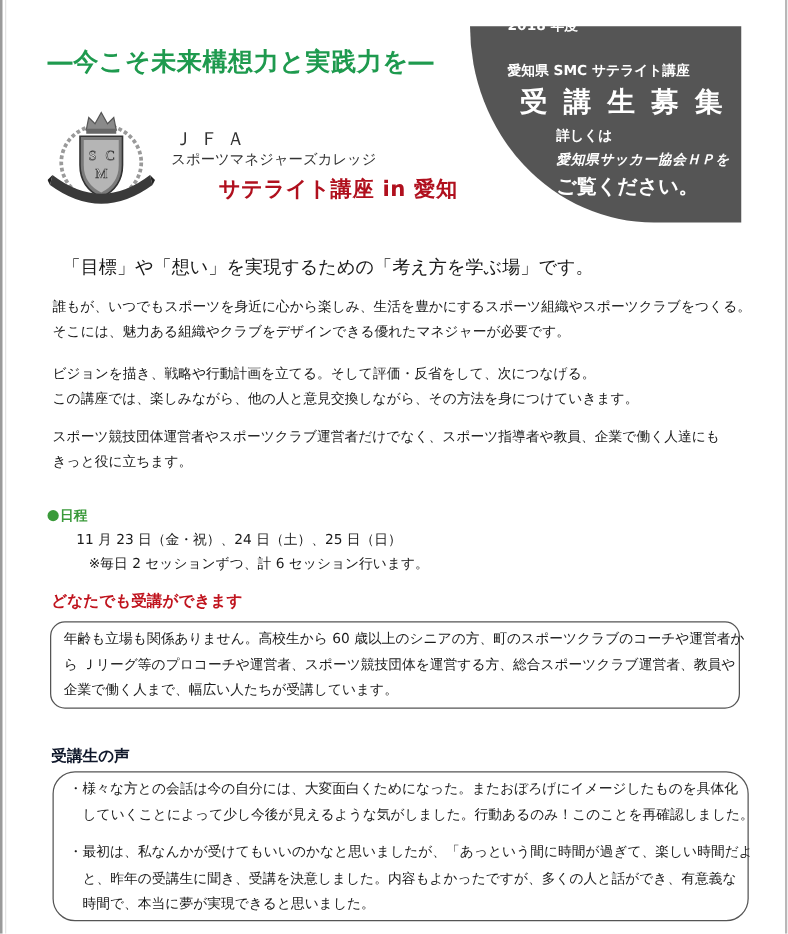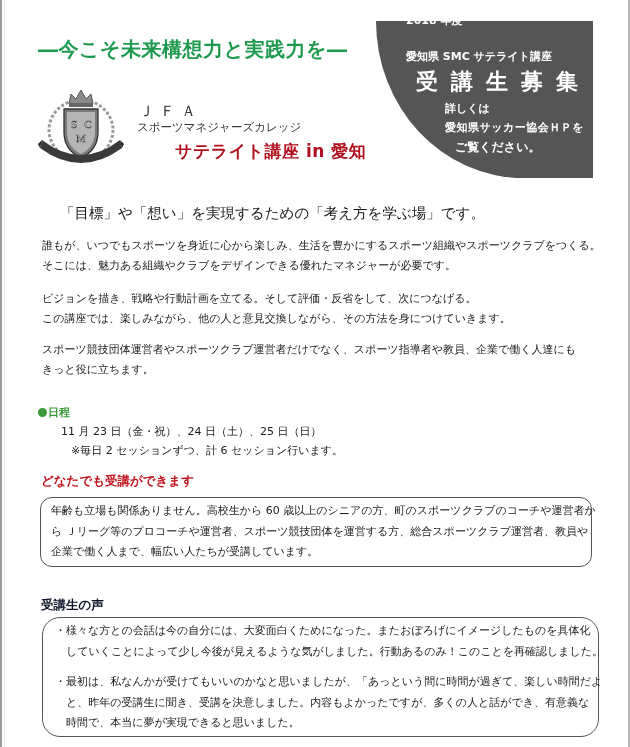--- a/index.html
+++ b/index.html
@@ -32,25 +32,25 @@
     position: absolute; left: 376px; top: 21px; width: 217px; height: 157px;
     border-bottom-left-radius: 150px 160px;
     border-bottom-right-radius: 0 0;
     overflow: hidden;
   }
   .promo-text { position: absolute; color: #fff; white-space: nowrap; font-weight: bold; }
   .promo-year { left: 406px; top: 13px; font-size: 11px; }
   .promo-course { left: 406px; top: 49px; font-size: 11px; }
   .promo-recruit { left: 416px; top: 67px; font-size: 22px; letter-spacing: 13px; }
   .promo-detail1 { left: 445px; top: 101px; font-size: 11px; }
-  .promo-detail2 { left: 445px; top: 120px; font-size: 11px; letter-spacing: 0.5px; }
-  .promo-detail3 { left: 445px; top: 139px; font-size: 12px; margin-left: 10px; }
+  .promo-detail2 { left: 445px; top: 120px; font-size: 11px; letter-spacing: 0.5px; font-style: italic; }
+  .promo-detail3 { left: 445px; top: 139px; font-size: 16px; }
 
   .tagline {
-    position: absolute; left: 60px; top: 204px; font-size: 14.5px; color: #1a1a1a; white-space: nowrap;
+    position: absolute; left: 50px; top: 204px; font-size: 14.5px; color: #1a1a1a; white-space: nowrap;
   }
 
   .para { position: absolute; left: 42px; font-size: 11px; line-height: 20px; color: #1a1a1a; white-space: nowrap; }
   .p1 { top: 236px; }
   .p2 { top: 289px; }
   .p3 { top: 340px; }
 
   .schedule-head { position: absolute; left: 38px; top: 405px; font-size: 11px; font-weight: bold; white-space: nowrap; }
   .schedule-dot { display: inline-block; width: 9px; height: 9px; border-radius: 50%; margin-right: 1px; vertical-align: -1px; }
   .schedule-dates { position: absolute; left: 48px; top: 424px; font-size: 11px; white-space: nowrap; margin-left: 13px; }

